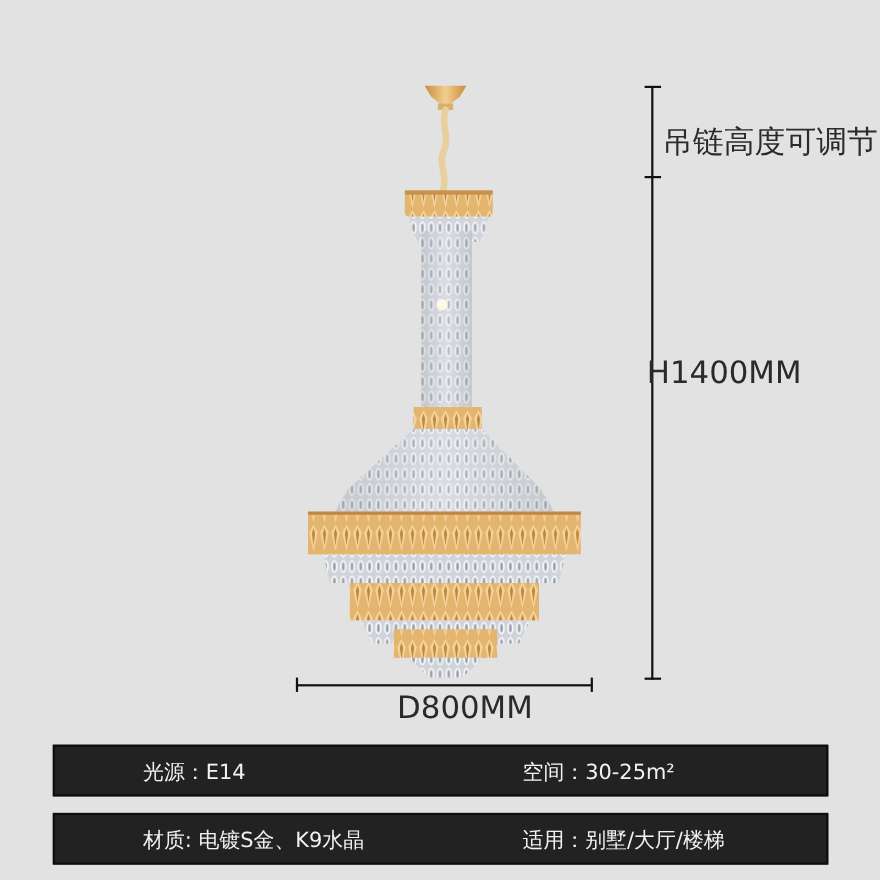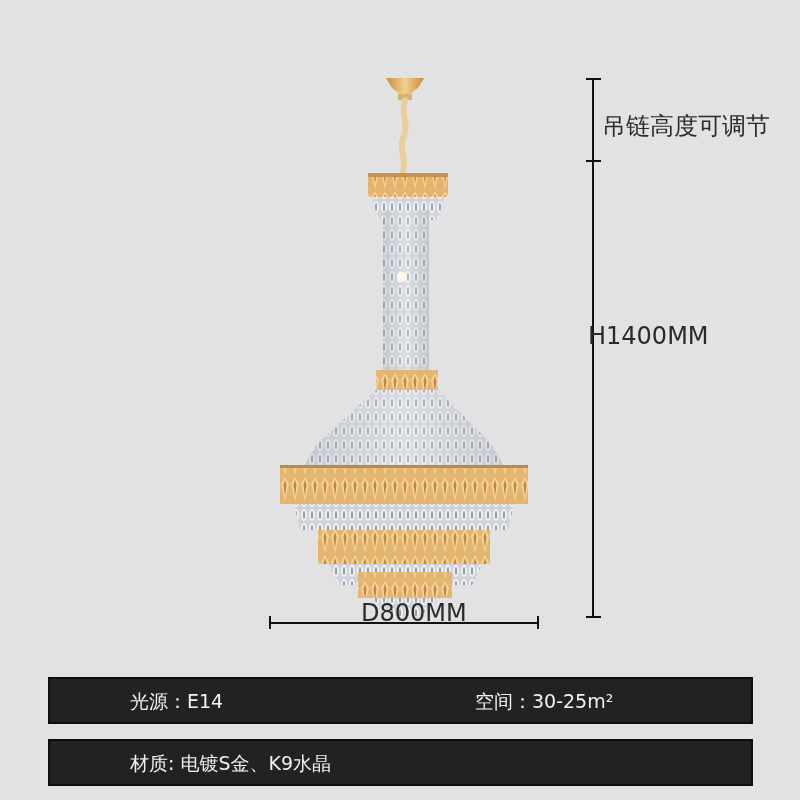--- a/index.html
+++ b/index.html
@@ -4,21 +4,21 @@
 <style>
   html, body { margin: 0; padding: 0; }
   body {
     width: 800px; height: 800px; position: relative; overflow: hidden;
     background: #e2e2e2;
     font-family: "DejaVu Sans", "Liberation Sans", sans-serif;
     color: #222;
   }
   .vline { position: absolute; background: #111; }
   .label {
-    position: absolute; font-size: 24px; color: #2a2a2a; white-space: nowrap;
+    position: absolute; font-size: 28px; color: #2a2a2a; white-space: nowrap;
   }
   .spec-box {
     position: absolute; left: 48px; width: 705px; height: 47px;
     background: #222222; border: 2px solid #0e0e0e; box-sizing: border-box;
   }
   .spec-text {
     position: absolute; top: 10px; font-size: 19px; color: #f2f2f2; white-space: nowrap;
   }
   .chandelier { position: absolute; left: 260px; top: 60px; width: 290px; height: 560px; }
 </style>
@@ -87,21 +87,22 @@
 <div class="vline" style="left:586px; top:78px; width:15px; height:2px;"></div>
 <div class="vline" style="left:586px; top:160px; width:15px; height:2px;"></div>
 <div class="vline" style="left:586px; top:616px; width:15px; height:2px;"></div>
 
 <div class="label" style="left:602px; top:110px;">吊链高度可调节</div>
 <div class="label" style="left:588px; top:322px;">H1400MM</div>
 
 <div class="vline" style="left:269px; top:622px; width:270px; height:2px;"></div>
 <div class="vline" style="left:269px; top:616px; width:2px; height:13px;"></div>
 <div class="vline" style="left:537px; top:616px; width:2px; height:13px;"></div>
-<div class="label" style="left:361px; top:599px;">D800MM</div>
+<div class="label" style="left:361px; top:627px;">D800MM</div>
 
 <div class="spec-box" style="top:677px;">
   <span class="spec-text" style="left:80px;">光源：E14</span>
   <span class="spec-text" style="left:425px;">空间：30-25m²</span>
 </div>
 <div class="spec-box" style="top:739px;padding-left:40px;">
   <span class="spec-text" style="left:80px;">材质: 电镀S金、K9水晶</span>
+  <span class="spec-text" style="left:425px;">适用：别墅/大厅/楼梯</span>
 </div>
 
 </body></html>

